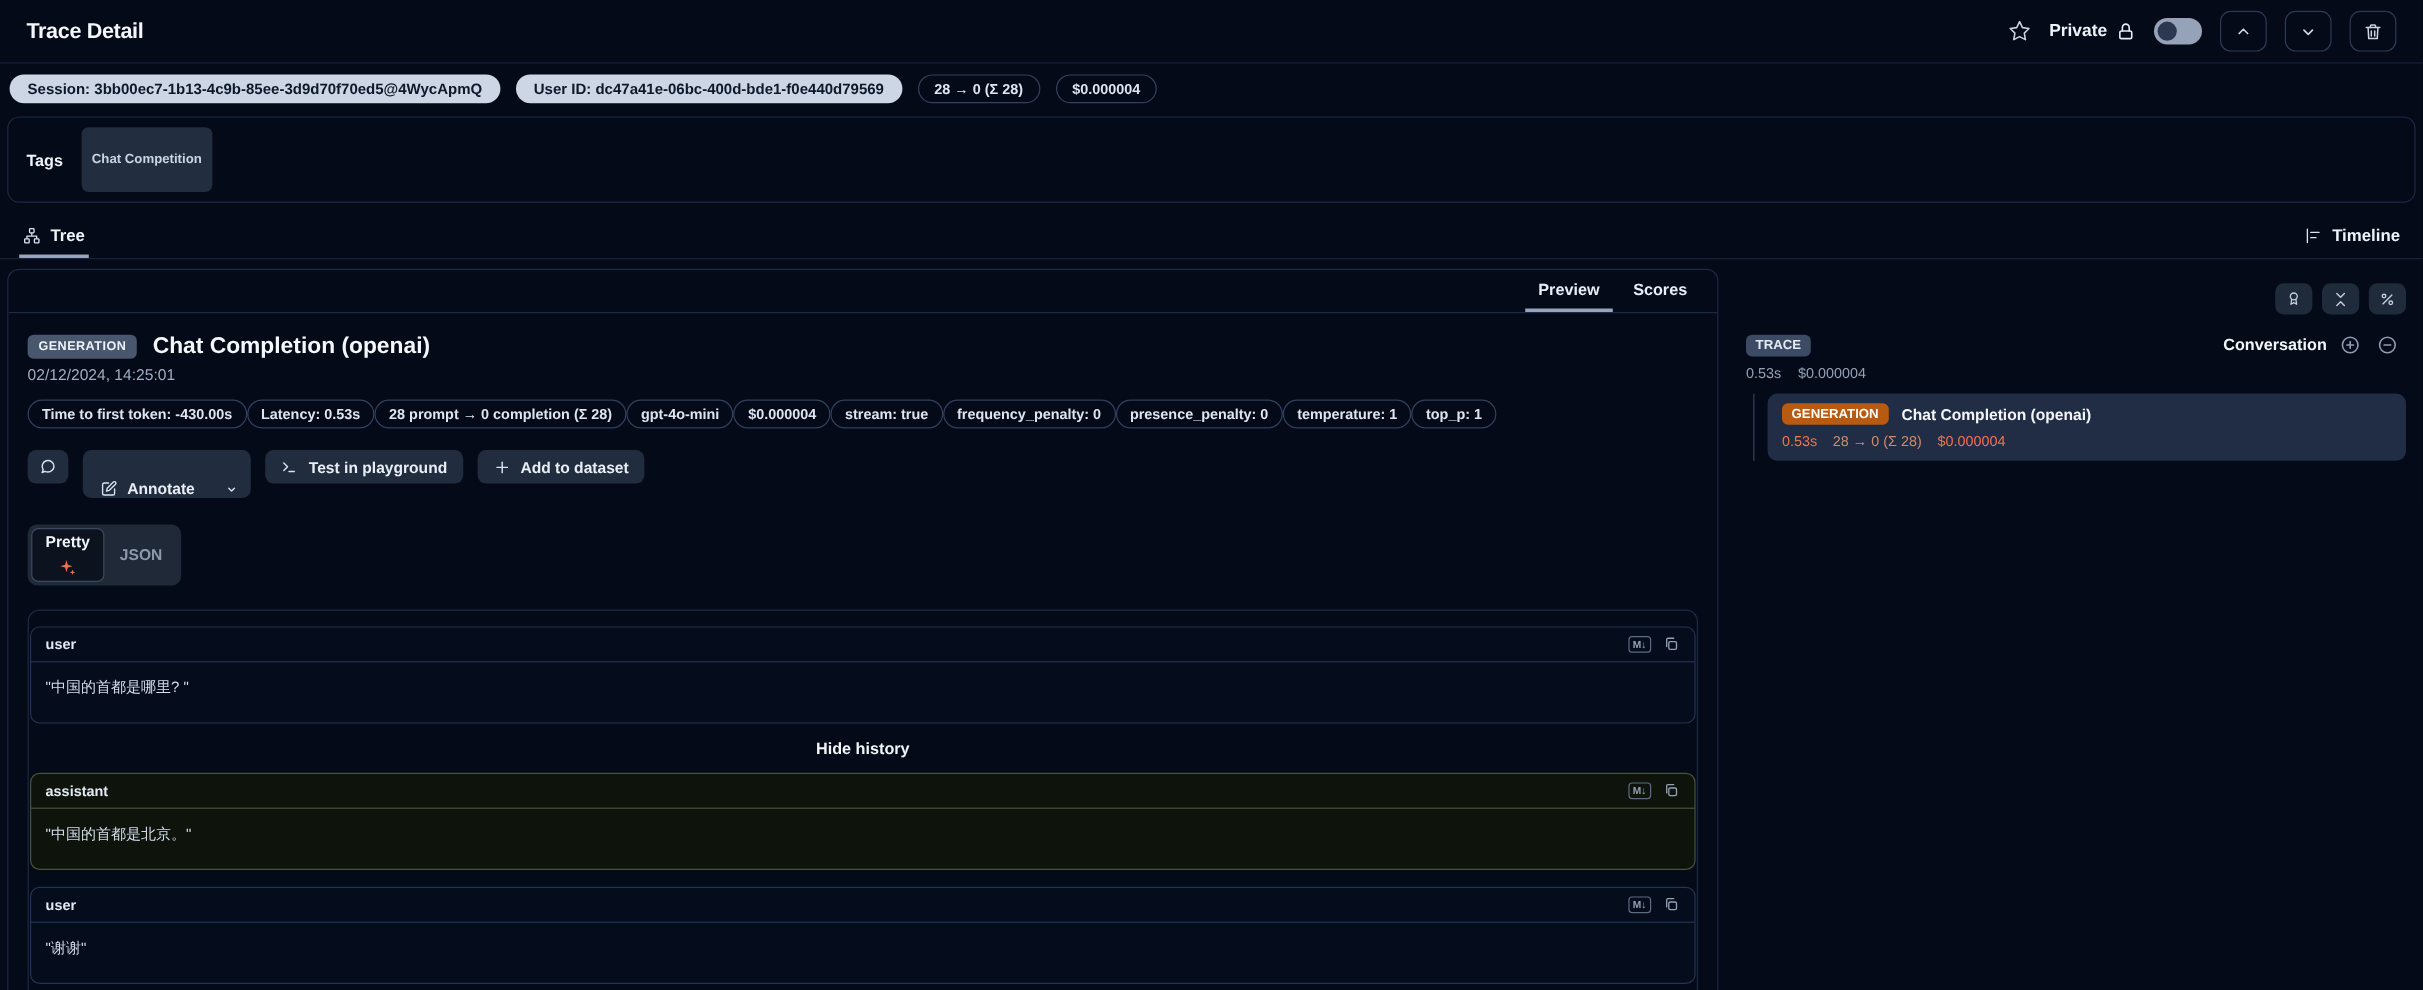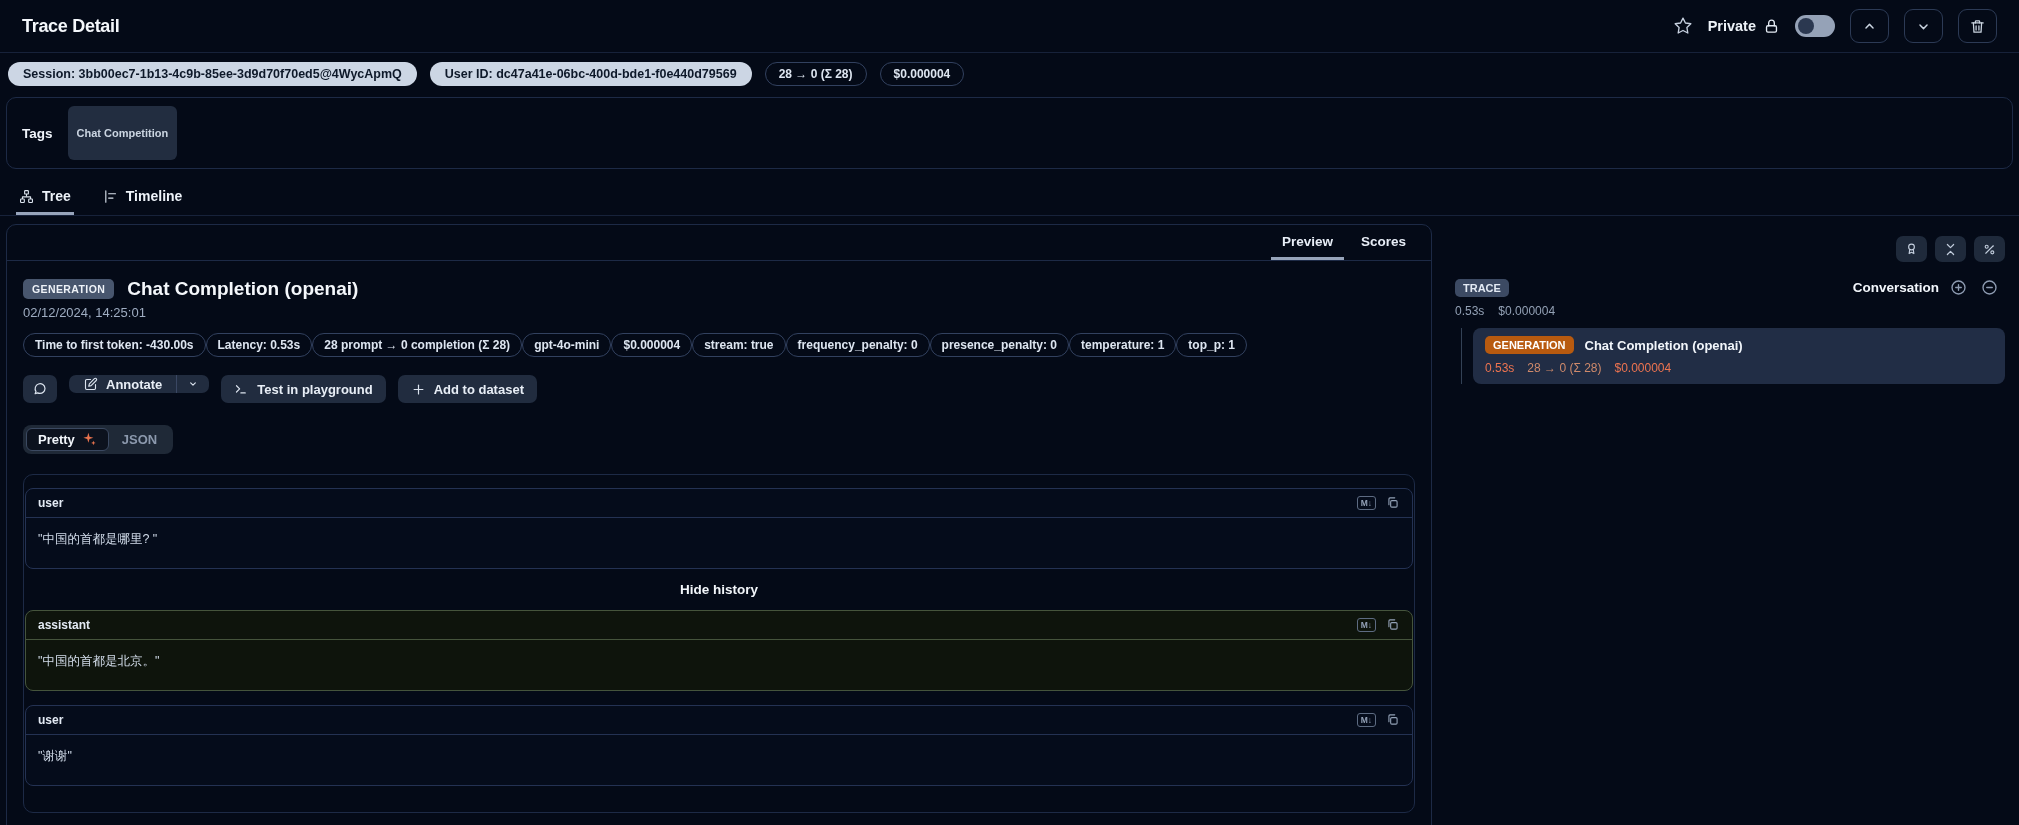--- a/index.html
+++ b/index.html
@@ -32,21 +32,21 @@
                    padding:4px 13px; border-radius:999px; white-space:nowrap; }
 
   
   .tags-box { margin:1px 6px 10px; border:1px solid #1d2a46; border-radius:10px;
               padding:8px 15px; display:flex; align-items:center; gap:15px; }
   .tags-label { font-size:13.5px; font-weight:bold; color:#f0f4fa; }
   .tag-chip { background:#222d40; color:#cbd5e1; font-size:11px; font-weight:bold;
               padding:21px 9px; border-radius:6px; }
 
   
-  .view-tabs { display:flex; justify-content:flex-start; gap:26px; padding:0 16px;
+  .view-tabs { display:flex; justify-content:space-between; gap:26px; padding:0 16px;
                border-bottom:1px solid #17223a; }
   .view-tab { display:flex; align-items:center; gap:8px; padding:9px 3px 11px;
               font-size:14px; font-weight:600; color:#eef3f9; cursor:pointer; }
   .view-tab.active { box-shadow:inset 0 -3px 0 #97a4ba; }
 
   
   .main-row { display:flex; align-items:flex-start; gap:10px; padding:8px 6px 0; }
   .main-panel { width:1426px; height:645px; border:1px solid #1d2a46; border-radius:10px; overflow:hidden; }
   .panel-tabs { display:flex; justify-content:flex-end; gap:6px; padding:0 14px;
                 border-bottom:1px solid #1d2a46; }
@@ -61,31 +61,31 @@
   .timestamp { margin-top:5px; font-size:13px; color:#9fadc2; }
 
   .metric-badges { margin-top:13px; display:flex; flex-wrap:wrap; gap:0; width:1360px; }
   .metric-badges .metric { font-size:12px; padding:4px 11px; }
 
   .actions-row { margin-top:18px; display:flex; gap:12px; }
   .act-btn { background:#212c3f; border:none; border-radius:7px; height:28px;
              display:flex; align-items:center; gap:8px; padding:0 13px;
              font-size:13px; font-weight:600; color:#e8eef6; font-family:inherit; cursor:pointer; }
   .act-btn.icon-only { width:34px; padding:0; justify-content:center; }
-  .split-btn { display:flex; background:#212c3f; border-radius:7px; height:18px; overflow:hidden; }
+  .split-btn { display:flex; background:#212c3f; border-radius:7px; height:40px; overflow:hidden;align-items:flex-end; }
   .split-main { display:flex; align-items:center; gap:8px; padding:0 14px;
                 font-size:13px; font-weight:600; color:#e8eef6; cursor:pointer; }
   .split-sep { width:1px; background:#3a4763; margin:0; }
   .split-caret { width:32px; display:flex; align-items:center; justify-content:center; cursor:pointer; }
 
   .fmt-toggle { margin-top:22px; display:inline-flex; align-items:center;
                 background:#1f2937; border-radius:8px; padding:3px; }
   .fmt-seg { display:flex; align-items:center; gap:7px; font-size:13px; font-weight:600; cursor:pointer; }
   .fmt-seg.active { background:#0c121e; border:1px solid #3b4961; border-radius:6px;
-                    color:#f2f6fb; padding:3px 11px; }
+                    color:#f2f6fb; padding:3px 11px;flex-direction:column; }
   .fmt-seg.inactive { color:#8c99ad; padding:4px 13px; }
 
   .messages-box { margin-top:20px; border:1px solid #1d2a46; border-radius:10px;
                   padding:13px 1px 26px; }
   .msg { border:1px solid #243253; border-radius:8px; background:#050c1b; }
   .msg + .msg, .msg-after { margin-top:0; }
   .msg-header { display:flex; align-items:center; justify-content:space-between;
                 padding:7px 12px; border-bottom:1px solid #243253;
                 font-size:12px; font-weight:bold; color:#e3eaf4; }
   .msg-tools { display:flex; align-items:center; gap:10px; }

